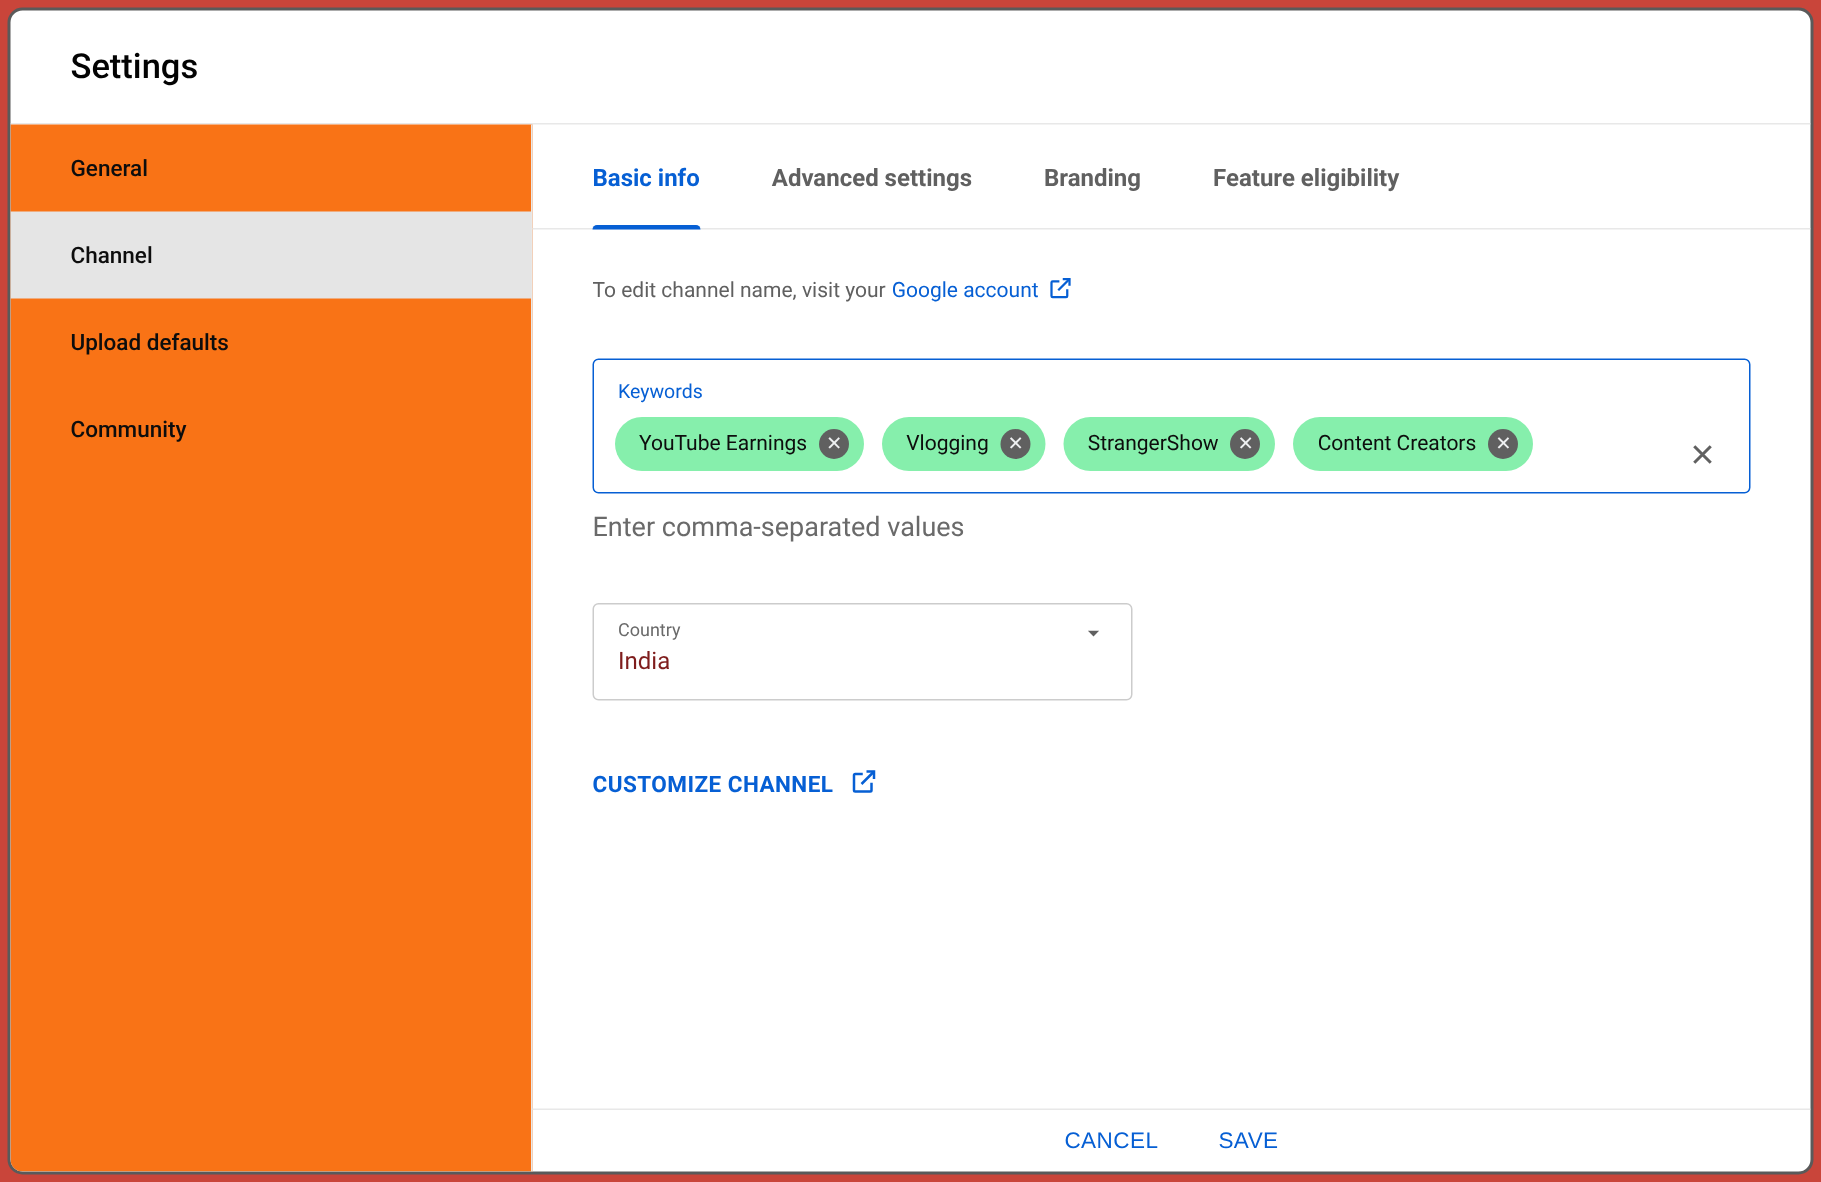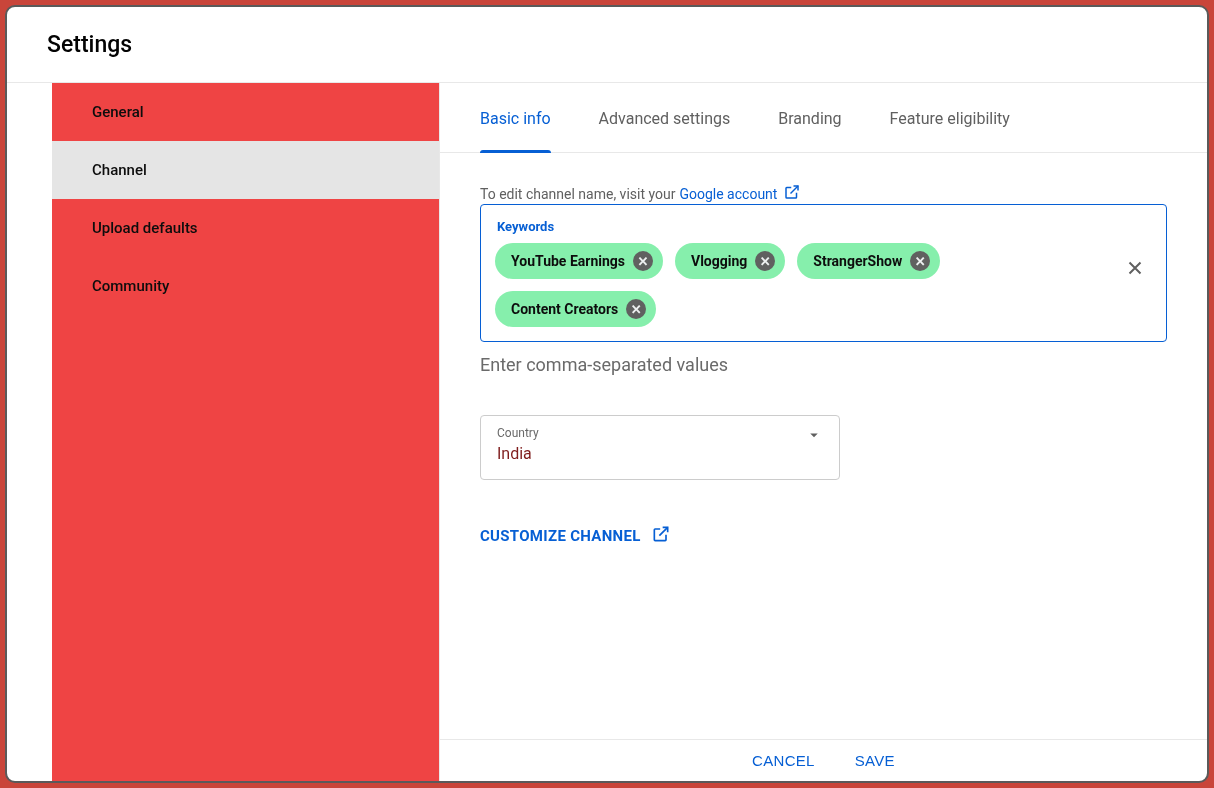--- a/index.html
+++ b/index.html
@@ -31,24 +31,23 @@
       font-size: 23px;
       font-weight: 500;
       color: #030303;
     }
     .body {
       display: flex;
       flex: 1;
       min-height: 0;
     }
     .sidebar {
-      width: 388px;
-      background: #ef4444;
+      width: 348px;
+      background: #f97316;
       border-right: 1px solid #e8e8e8;
-      margin-left: 45px;
     }
     .sidebar-item {
       padding: 20px 24px 20px 40px;
       font-size: 15px;
       color: #0d0d0d;
       cursor: pointer;
       font-weight: 500;
     }
     .sidebar-item.selected {
       background: #e5e5e5;
@@ -62,21 +61,21 @@
     .tabs {
       display: flex;
       gap: 48px;
       padding: 0 40px;
       border-bottom: 1px solid #e8e8e8;
     }
     .tab {
       padding: 26px 0 24px 0;
       font-size: 16px;
       color: #606060;
-      font-weight: 400;
+      font-weight: 700;
       cursor: pointer;
       position: relative;
     }
     .tab.active {
       color: #065fd4;
     }
     .tab.active::after {
       content: "";
       position: absolute;
       left: 0;
@@ -111,25 +110,25 @@
     .link {
       color: #065fd4;
       display: inline-flex;
       align-items: center;
       gap: 6px;
       cursor: pointer;
     }
     .open-icon svg { width: 18px; height: 18px; }
 
     .keywords-box {
+      margin-top: 34px;
       border: 1px solid #065fd4;
       border-radius: 4px;
       position: relative;
       padding: 26px 62px 14px 14px;
-      font-weight: bold;
     }
     .keywords-legend {
       position: absolute;
       top: 14px;
       left: 16px;
       font-size: 13px;
       color: #065fd4;
     }
     .chips {
       display: flex;

